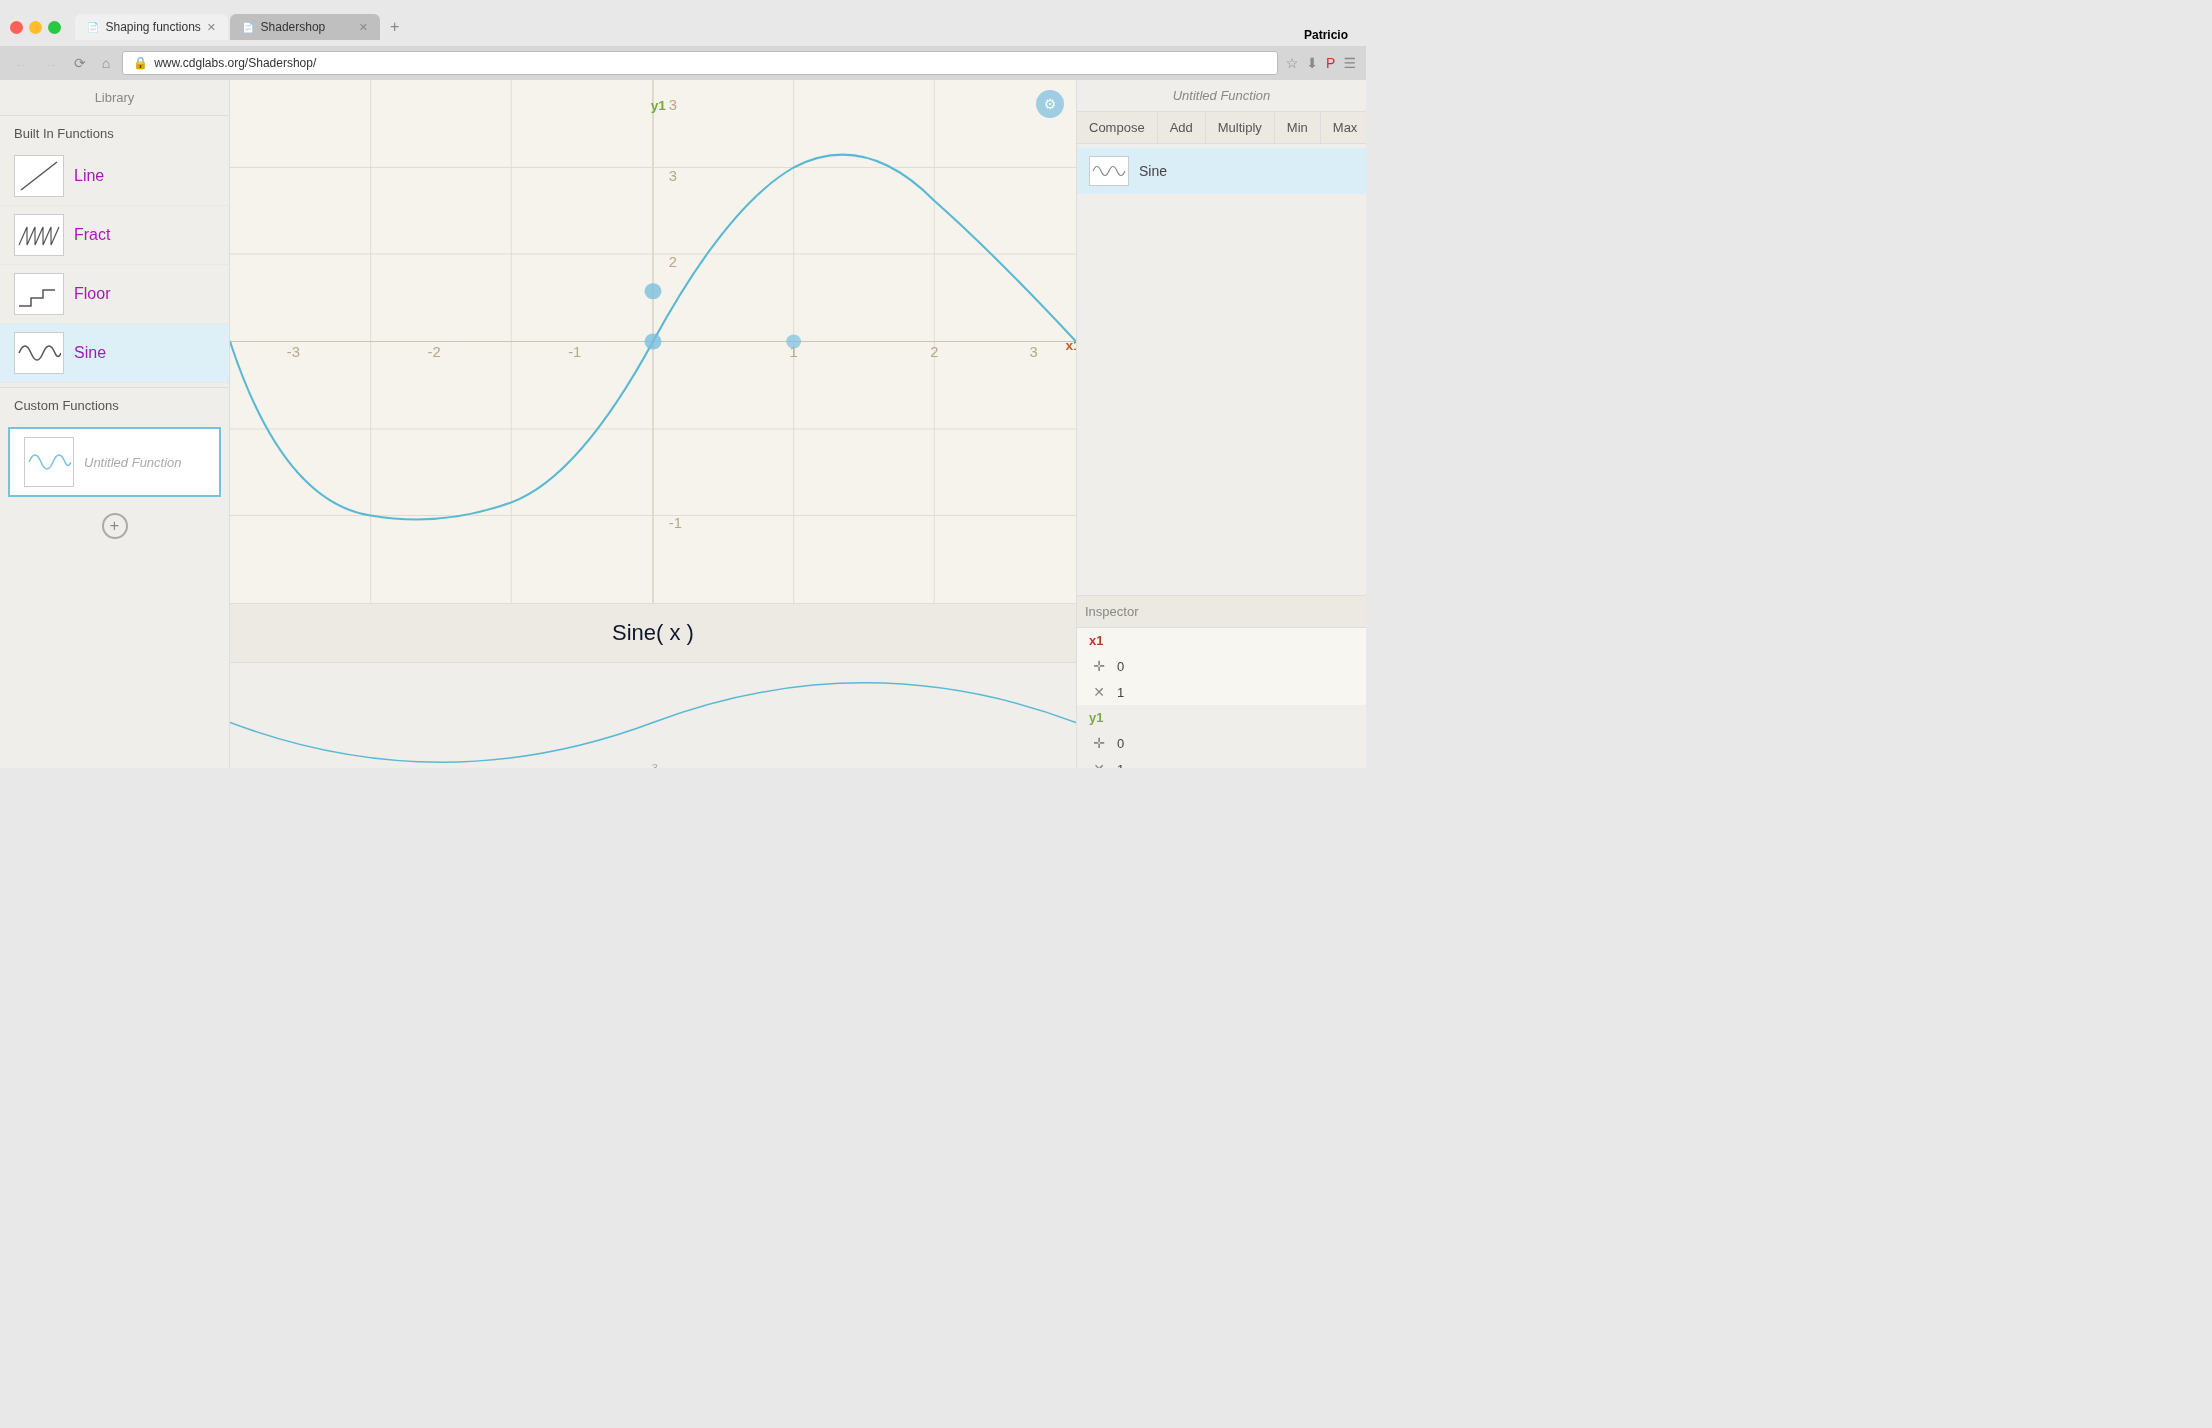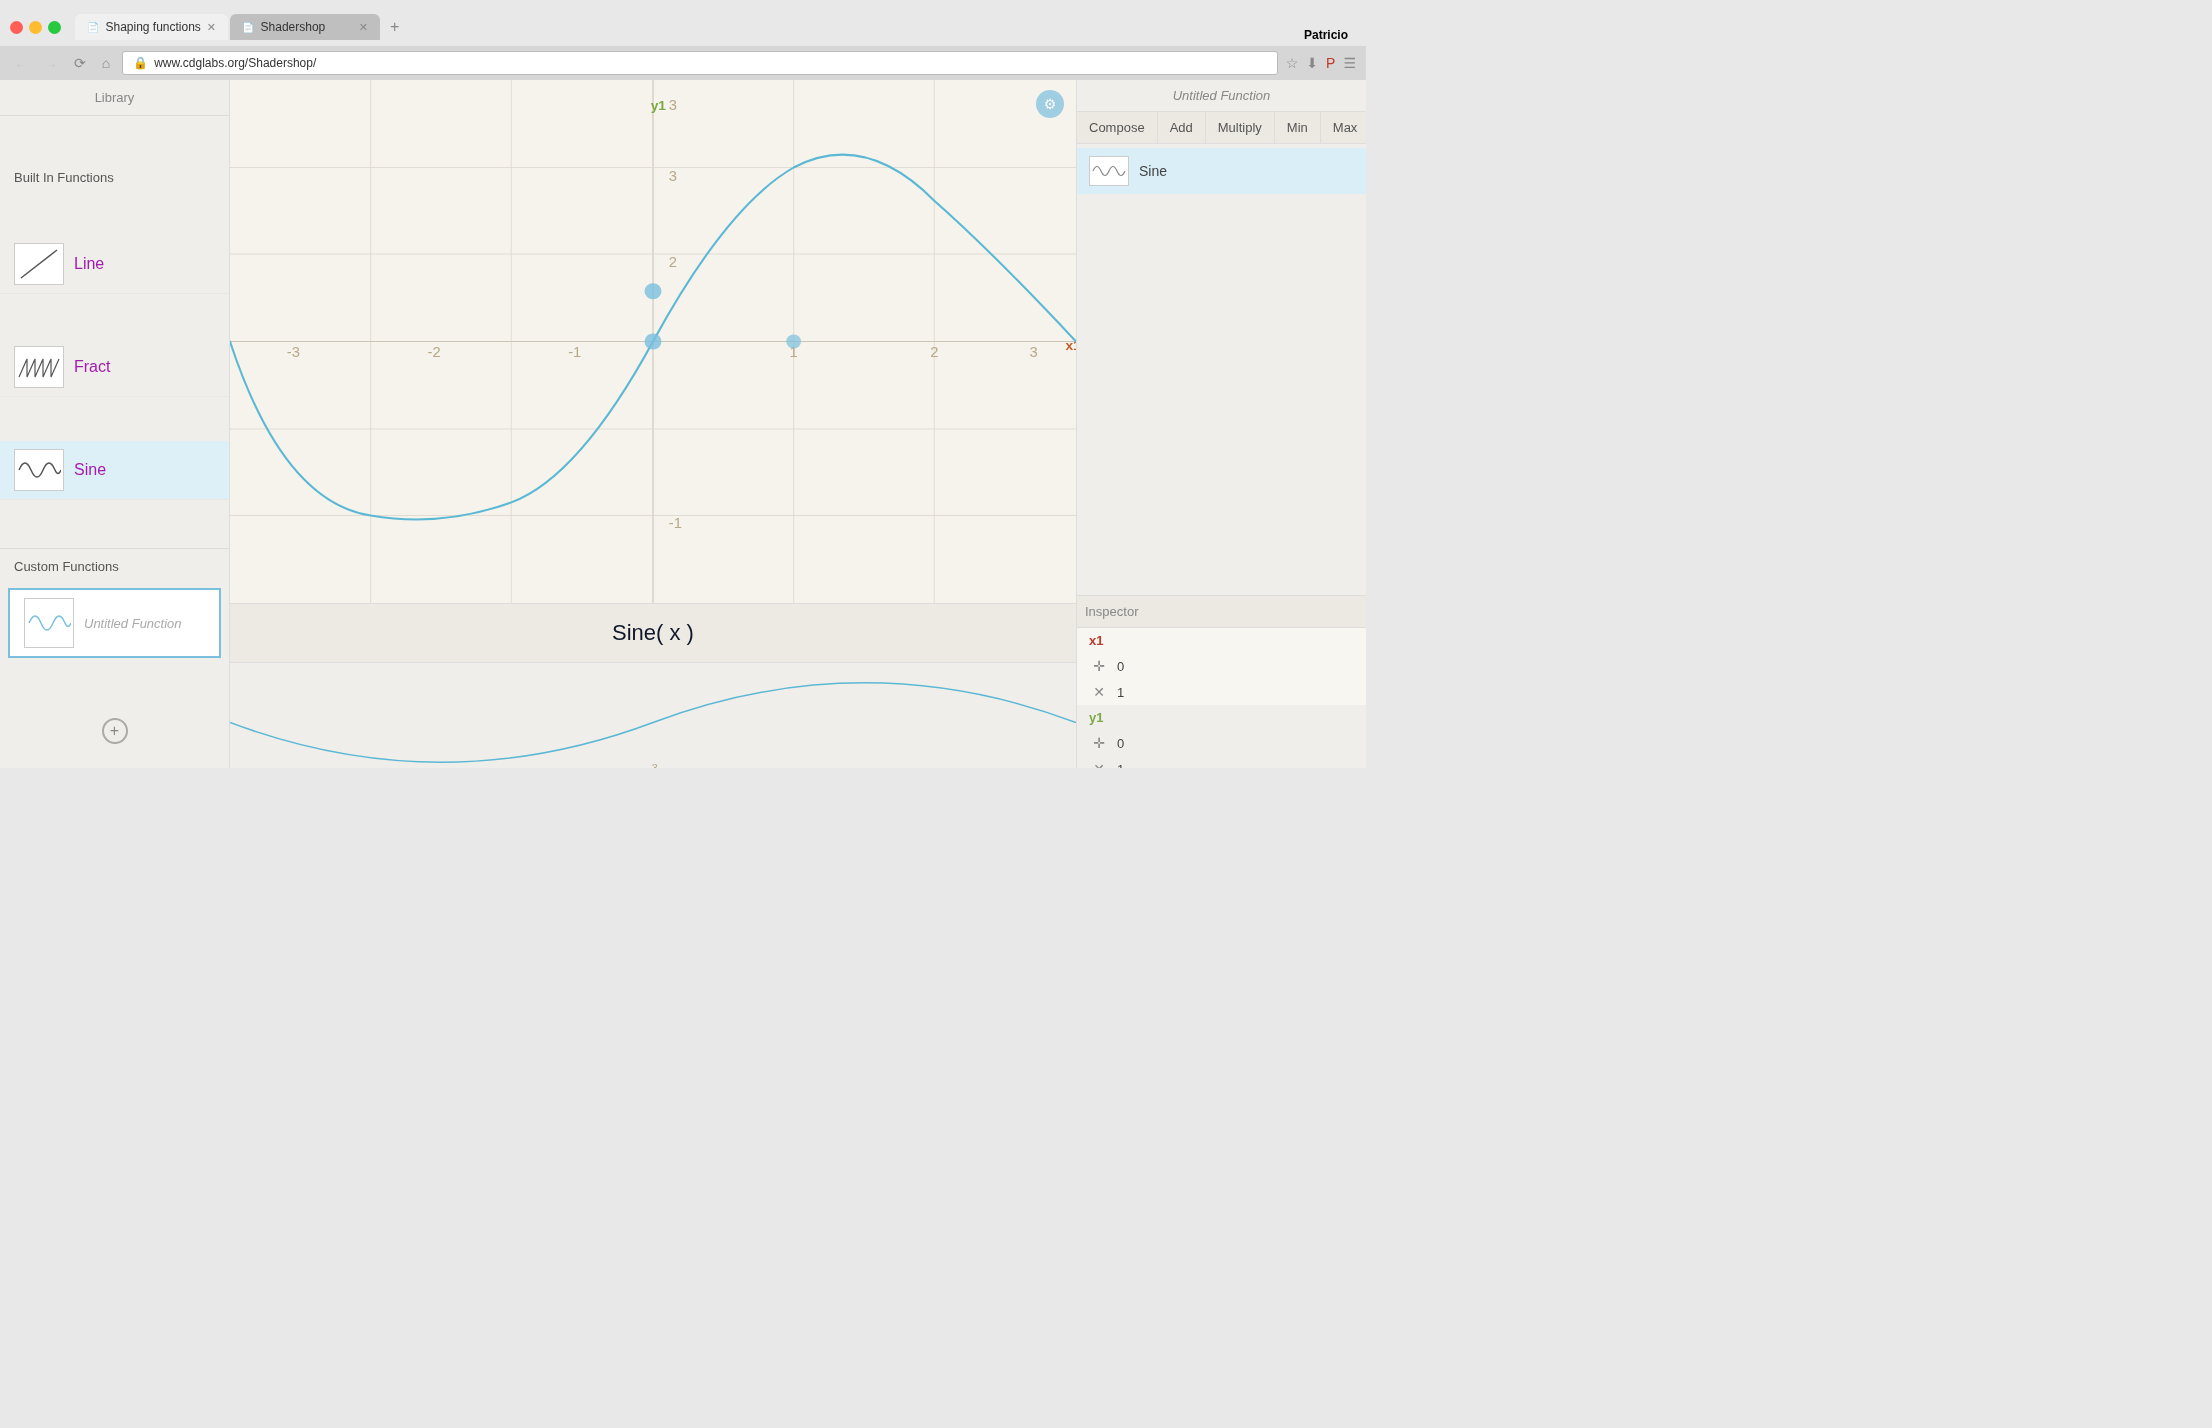--- a/index.html
+++ b/index.html
@@ -23,21 +23,21 @@
     .nav-btn.disabled { color: #ccc; }
     .url-bar { flex: 1; background: white; border: 1px solid #bbb; border-radius: 3px; padding: 4px 10px; font-size: 12px; color: #333; display: flex; align-items: center; gap: 6px; }
     .url-text { color: #333; font-size: 12px; }
     .toolbar-icons { display: flex; gap: 8px; align-items: center; }
     .toolbar-icon { color: #888; font-size: 14px; cursor: pointer; }
 
     
     .app-body { display: flex; height: calc(768px - 66px); background: #f5f3ec; }
 
     
-    .sidebar { width: 230px; background: #f0eeea; border-right: 1px solid #ddd; display: flex; flex-direction: column; overflow-y: auto; gap: 44px; }
+    .sidebar { width: 230px; background: #f0eeea; border-right: 1px solid #ddd; display: flex; flex-direction: column; overflow-y: auto; }
     .sidebar-header { text-align: center; padding: 10px; font-size: 13px; color: #888; border-bottom: 1px solid #ddd; }
     .section-title { font-size: 13px; color: #555; padding: 10px 14px 6px; }
     .lib-item { display: flex; align-items: center; gap: 10px; padding: 8px 14px; cursor: pointer; border-bottom: 1px solid #e8e8e0; }
     .lib-item.selected { background: #ddf0f8; }
     .lib-item-thumb { width: 50px; height: 42px; border: 1px solid #ccc; background: white; display: flex; align-items: center; justify-content: center; flex-shrink: 0; }
     .lib-item-label { font-size: 16px; color: #a21caf; }
     .custom-section { border-top: 1px solid #ddd; margin-top: 4px; }
     .custom-item { display: flex; align-items: center; gap: 10px; padding: 8px 14px; cursor: pointer; border-bottom: 1px solid #e8e8e0; border: 2px solid #7bbfde; margin: 8px; background: white; }
     .custom-item-thumb { width: 50px; height: 50px; border: 1px solid #ccc; background: white; display: flex; align-items: center; justify-content: center; flex-shrink: 0; }
     .custom-item-label { font-size: 13px; color: #aaa; font-style: italic; }
@@ -134,20 +134,28 @@
 
     <div class="lib-item">
       <div class="lib-item-thumb">
         <svg width="44" height="36" viewBox="0 0 44 36">
           <polyline points="2,28 10,10 10,28 18,10 18,28 26,10 26,28 34,10 34,28 42,10" fill="none" stroke="#555" stroke-width="1.2"></polyline>
         </svg>
       </div>
       <span class="lib-item-label">Fract</span>
     </div>
 
+    <div class="lib-item">
+      <div class="lib-item-thumb">
+        <svg width="44" height="36" viewBox="0 0 44 36">
+          <polyline points="2,30 14,30 14,22 26,22 26,14 38,14" fill="none" stroke="#555" stroke-width="1.5"></polyline>
+        </svg>
+      </div>
+      <span class="lib-item-label">Floor</span>
+    </div>
 
     <div class="lib-item selected">
       <div class="lib-item-thumb">
         <svg width="44" height="36" viewBox="0 0 44 36">
           <path d="M2,18 Q8,4 14,18 Q20,32 26,18 Q32,4 38,18 Q41,25 44,18" fill="none" stroke="#555" stroke-width="1.5"></path>
         </svg>
       </div>
       <span class="lib-item-label">Sine</span>
     </div>
 

